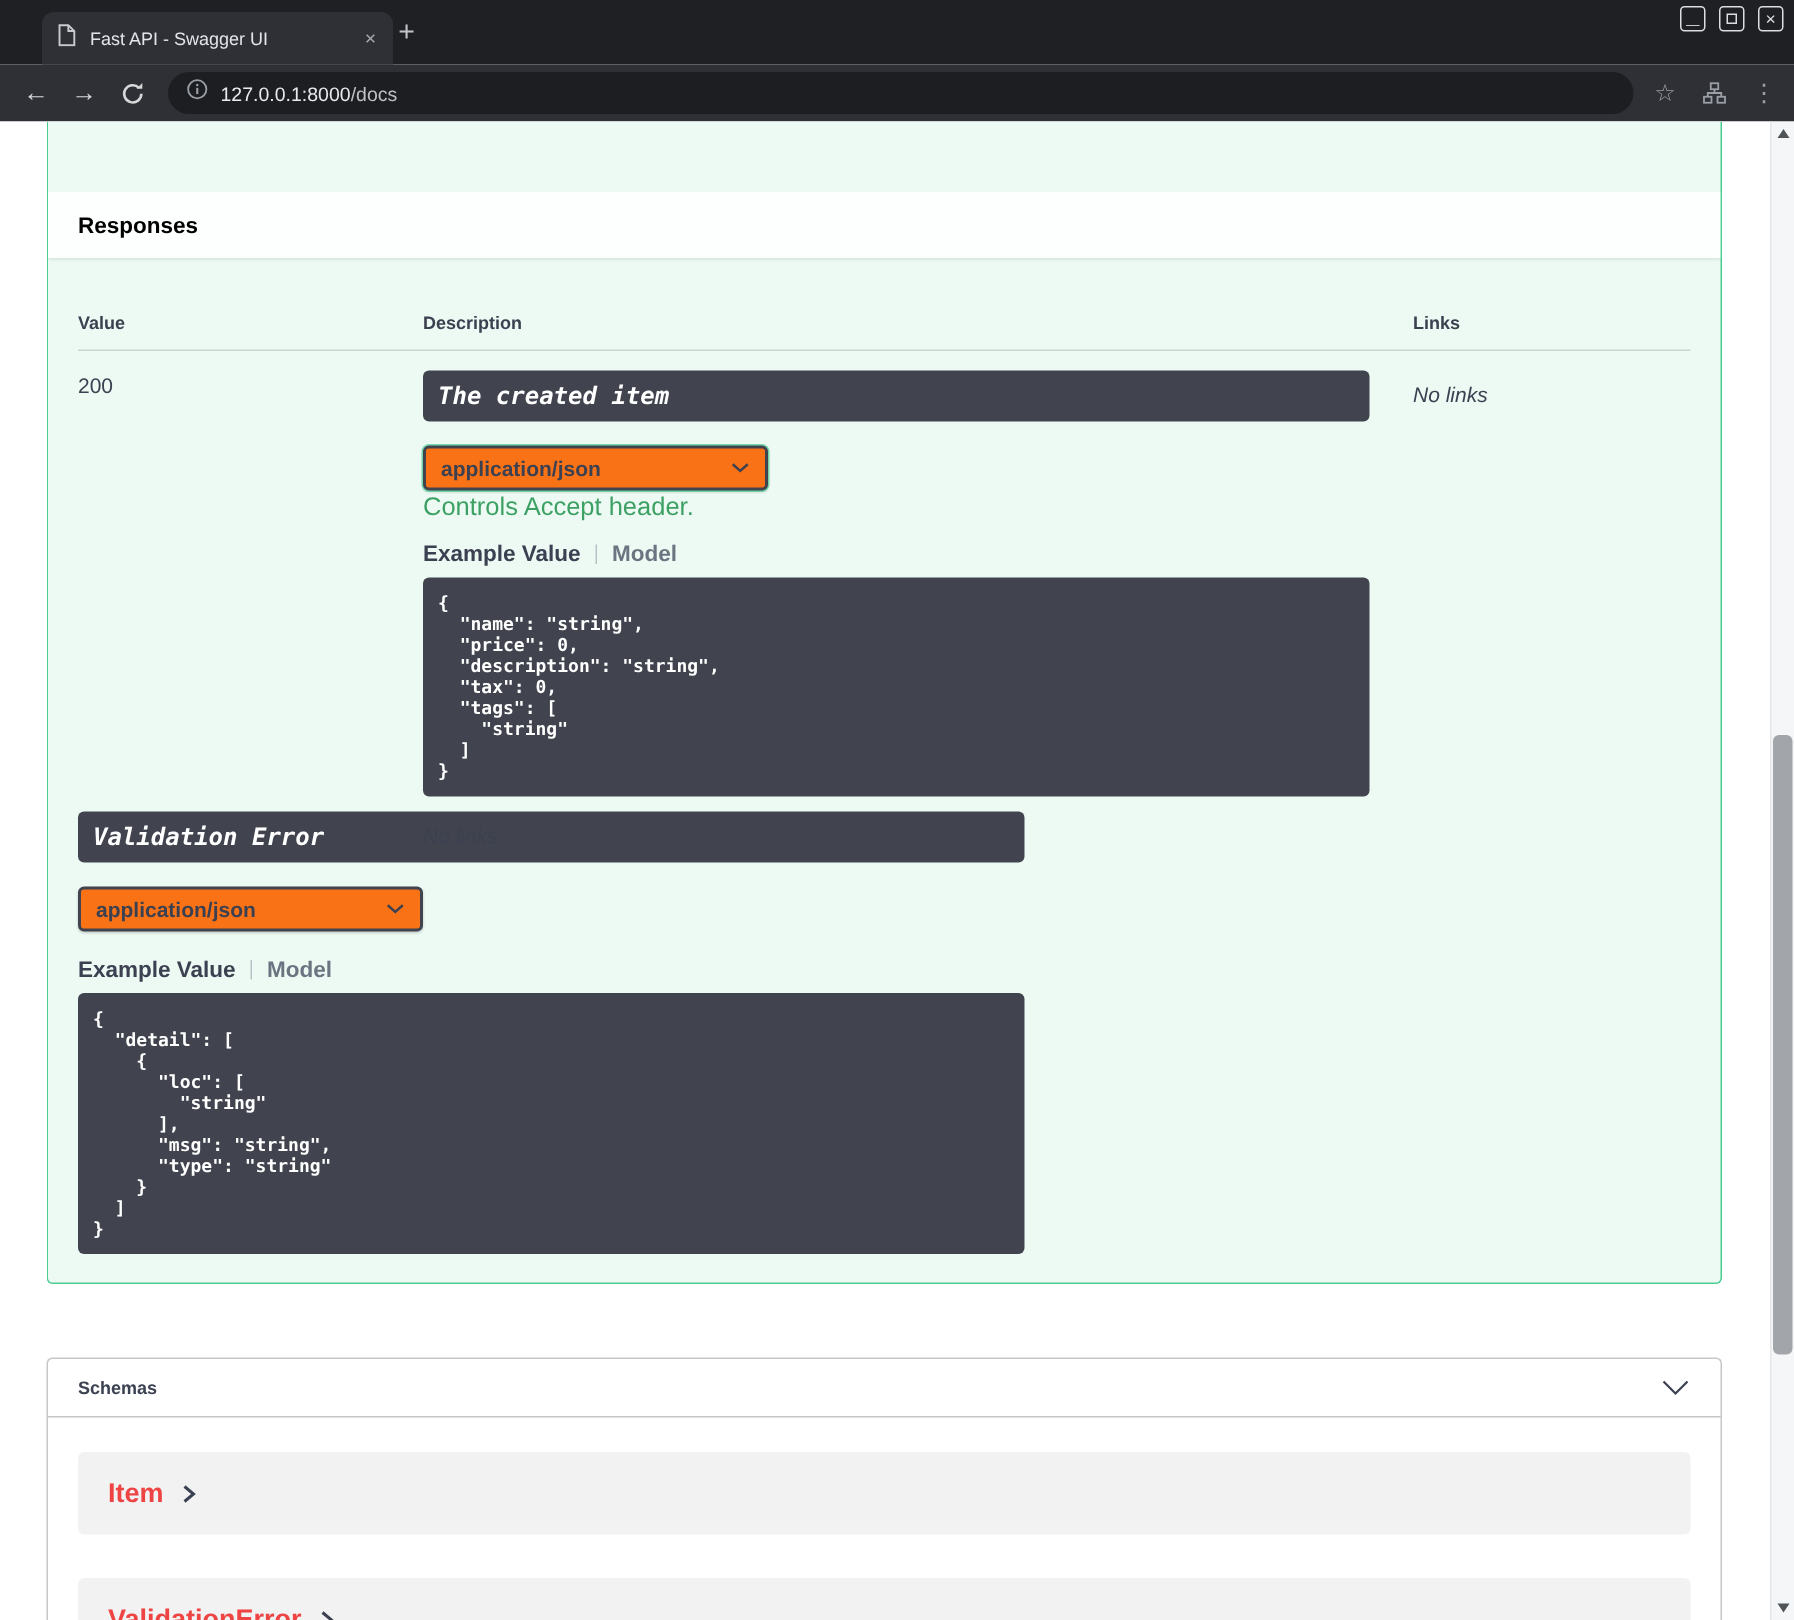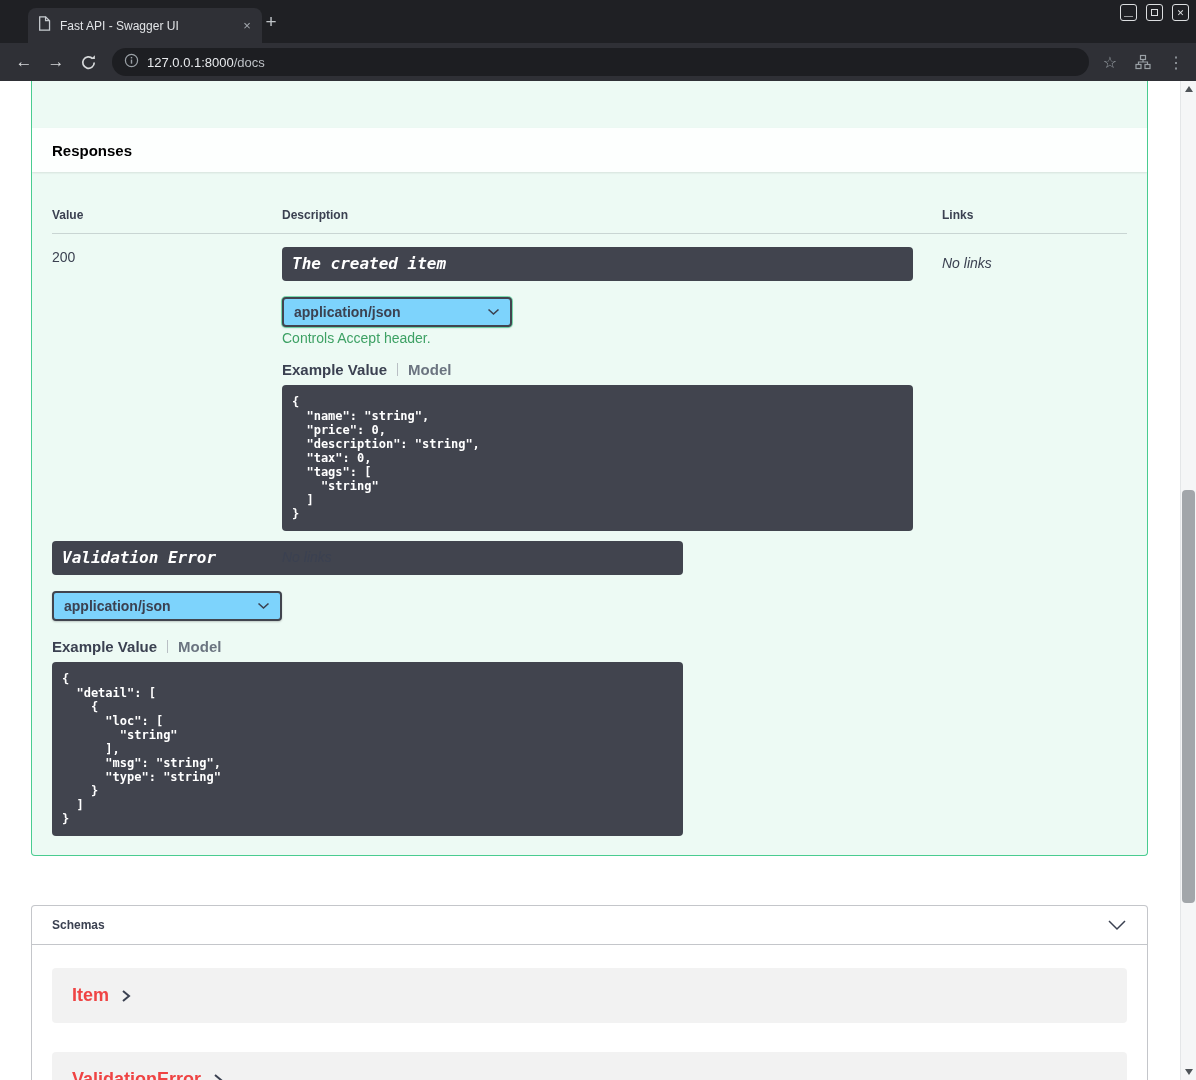--- a/index.html
+++ b/index.html
@@ -48,25 +48,25 @@
   .thead{display:grid;grid-template-columns:230px 660px 1fr;padding:36px 0 11px;
          border-bottom:1px solid rgba(59,65,81,.2);}
   .th{font-size:12px;font-weight:bold;color:#3b4151;}
   .rrow{display:grid;grid-template-columns:230px 660px 1fr;padding-top:13px;}
   .rrow.second{padding-top:10px;}
   .col-code{font-size:14px;color:#3b4151;padding-top:2px;}
   .col-links{font-size:14px;color:#3b4151;font-style:italic;padding-top:8px;}
 
   .mdbox{width:631px;background:#41444e;border-radius:4px;padding:10px;color:#fff;box-sizing:border-box;
          font-family:"DejaVu Sans Mono",monospace;font-size:16px;font-style:italic;font-weight:bold;line-height:14px;}
-  .select{width:230px;height:30px;margin-top:16px;background:#7dd3fc;border:2px solid #41444e;border-radius:4px;
+  .select{width:230px;height:30px;margin-top:16px;background:#f97316;border:2px solid #41444e;border-radius:4px;
           display:flex;align-items:center;justify-content:space-between;padding:0 10px;box-sizing:border-box;
           font-size:14px;font-weight:bold;color:#3b4151;box-shadow:0 1px 2px rgba(0,0,0,.2);cursor:pointer;}
   .select.focused{box-shadow:0 0 0 1px rgba(73,204,144,.7),0 1px 2px rgba(0,0,0,.2);}
-  .ctrl-note{margin-top:4px;font-size:14px;color:#3da164;height:14px;line-height:14px;}
+  .ctrl-note{margin-top:4px;font-size:17px;color:#3da164;height:14px;line-height:14px;}
   .extabs{margin-top:16px;display:flex;align-items:center;height:16px;}
   .extabs.t2{margin-top:17px;}
   .extab{font-size:15px;font-weight:bold;cursor:pointer;}
   .extab.active{color:#3b4151;}
   .extab.dim{color:#6b7480;}
   .tabdiv{width:1px;height:13px;background:#b9bfc4;margin:0 10px;}
   .codeblock{width:631px;margin-top:8px;background:#41444e;border-radius:4px;padding:10px;color:#fff;
              font-family:"DejaVu Sans Mono",monospace;font-size:12px;font-weight:bold;line-height:14px;
              white-space:pre;overflow:hidden;box-sizing:border-box;margin-bottom:0;}
 

